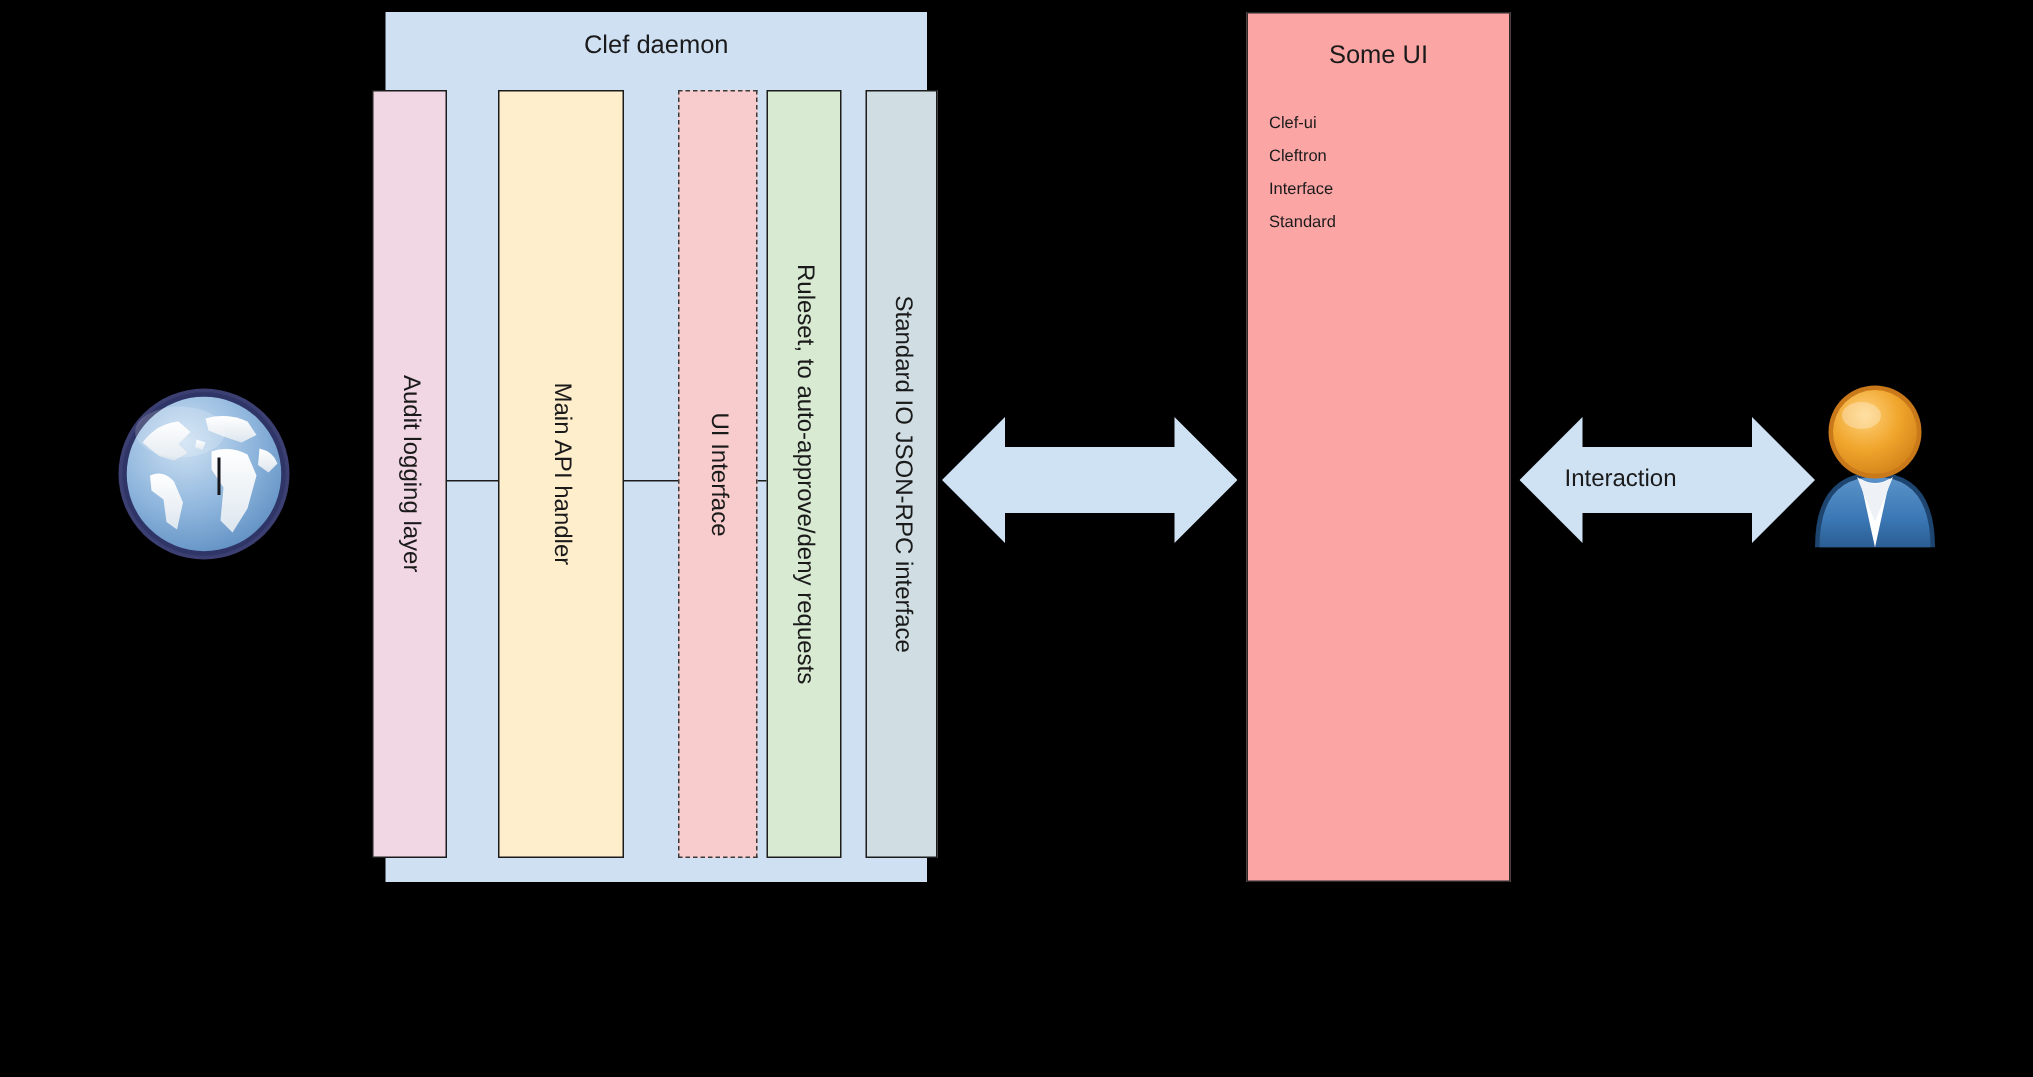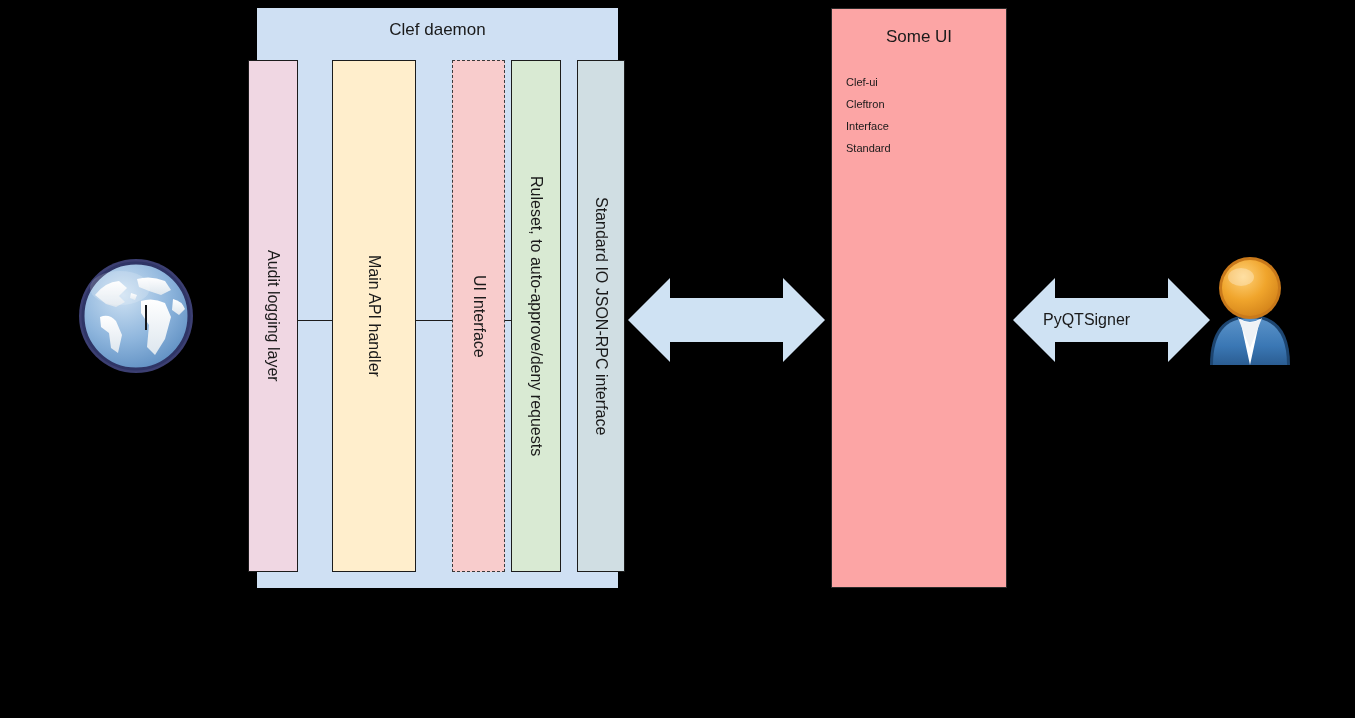--- a/index.html
+++ b/index.html
@@ -120,21 +120,21 @@
       <div>Interface</div>
       <div>Standard</div>
     </div>
   </div>
 
   <div class="darrow arrow-2">
     <svg width="197" height="96" viewBox="0 0 197 96">
       <polygon points="0,48 42,6 42,26 155,26 155,6 197,48 155,90 155,70 42,70 42,90" fill="#cfe2f3"></polygon>
     </svg>
     <div class="lbl">
-      <div>PyQTSigner</div>
+      <div>Interaction</div>
     </div>
   </div>
 
   <div class="user">
     <svg width="96" height="112" viewBox="0 0 96 112">
       <defs>
         <radialGradient id="gHead" cx="38%" cy="30%" r="75%">
           <stop offset="0%" stop-color="#ffd27a"></stop>
           <stop offset="55%" stop-color="#f0a52c"></stop>
           <stop offset="100%" stop-color="#d4841a"></stop>

